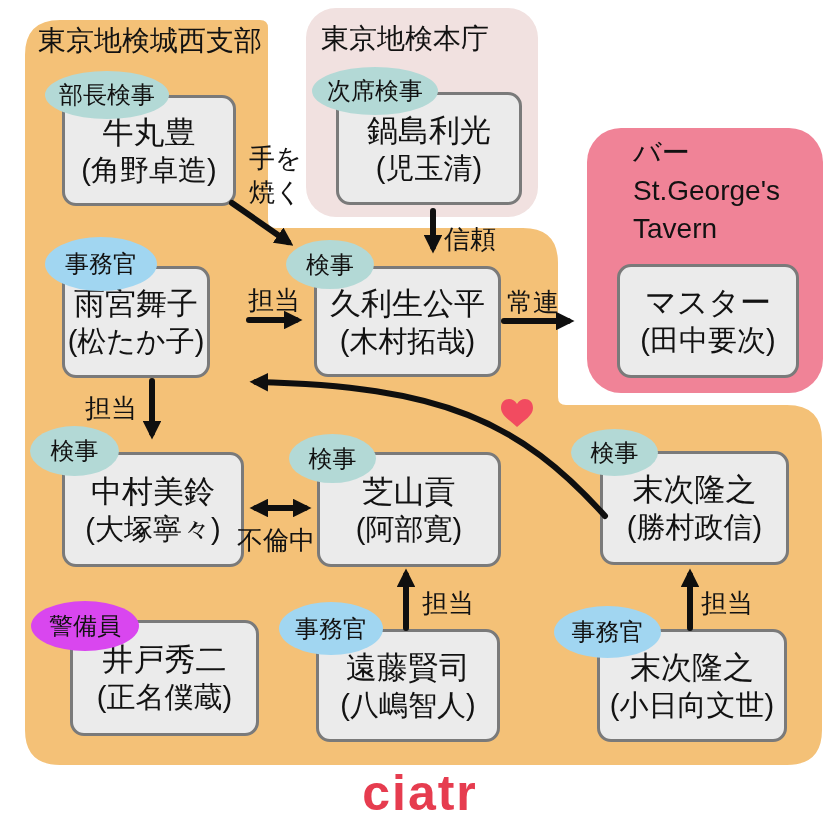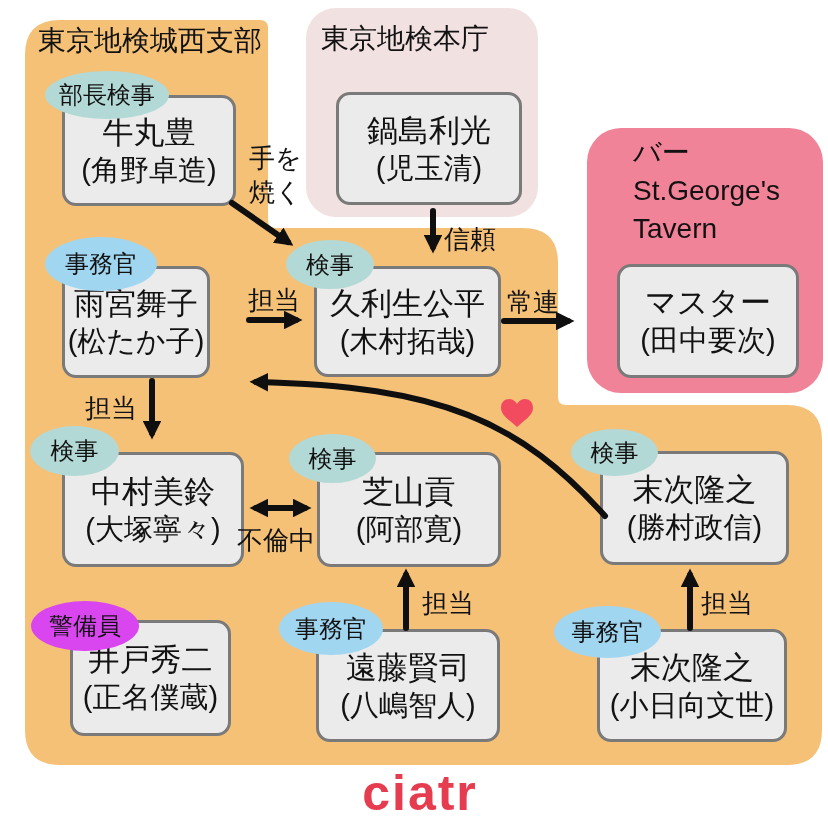--- a/index.html
+++ b/index.html
@@ -88,34 +88,35 @@
     <div class="actor">(大塚寧々)</div>
   </div>
   <div class="card" style="left:317px;top:452px;width:184px;height:115px;">
     <div class="name">芝山貢</div>
     <div class="actor">(阿部寛)</div>
   </div>
   <div class="card" style="left:600px;top:451px;width:189px;height:114px;">
     <div class="name">末次隆之</div>
     <div class="actor">(勝村政信)</div>
   </div>
-  <div class="card" style="left:70px;top:620px;width:161px;height:116px;">
+  <div class="card" style="left:70px;top:620px;width:189px;height:116px;">
     <div class="name">井戸秀二</div>
     <div class="actor">(正名僕蔵)</div>
   </div>
   <div class="card" style="left:316px;top:629px;width:184px;height:113px;">
     <div class="name">遠藤賢司</div>
     <div class="actor">(八嶋智人)</div>
   </div>
   <div class="card" style="left:597px;top:629px;width:190px;height:113px;">
     <div class="name">末次隆之</div>
     <div class="actor">(小日向文世)</div>
   </div>
 
   <div class="role teal" style="left:45px;top:71px;width:124px;height:48px;">部長検事</div>
+  <div class="role teal" style="left:312px;top:67px;width:126px;height:48px;">次席検事</div>
   <div class="role blue" style="left:45px;top:237px;width:112px;height:54px;">事務官</div>
   <div class="role teal" style="left:286px;top:240px;width:88px;height:49px;">検事</div>
   <div class="role teal" style="left:30px;top:426px;width:89px;height:50px;">検事</div>
   <div class="role teal" style="left:289px;top:434px;width:87px;height:49px;">検事</div>
   <div class="role teal" style="left:571px;top:429px;width:87px;height:47px;">検事</div>
   <div class="role pink" style="left:31px;top:601px;width:108px;height:50px;">警備員</div>
   <div class="role blue" style="left:279px;top:602px;width:104px;height:53px;">事務官</div>
   <div class="role blue" style="left:554px;top:606px;width:107px;height:52px;">事務官</div>
 
   <svg class="layer arrows" viewBox="0 0 828 828">

